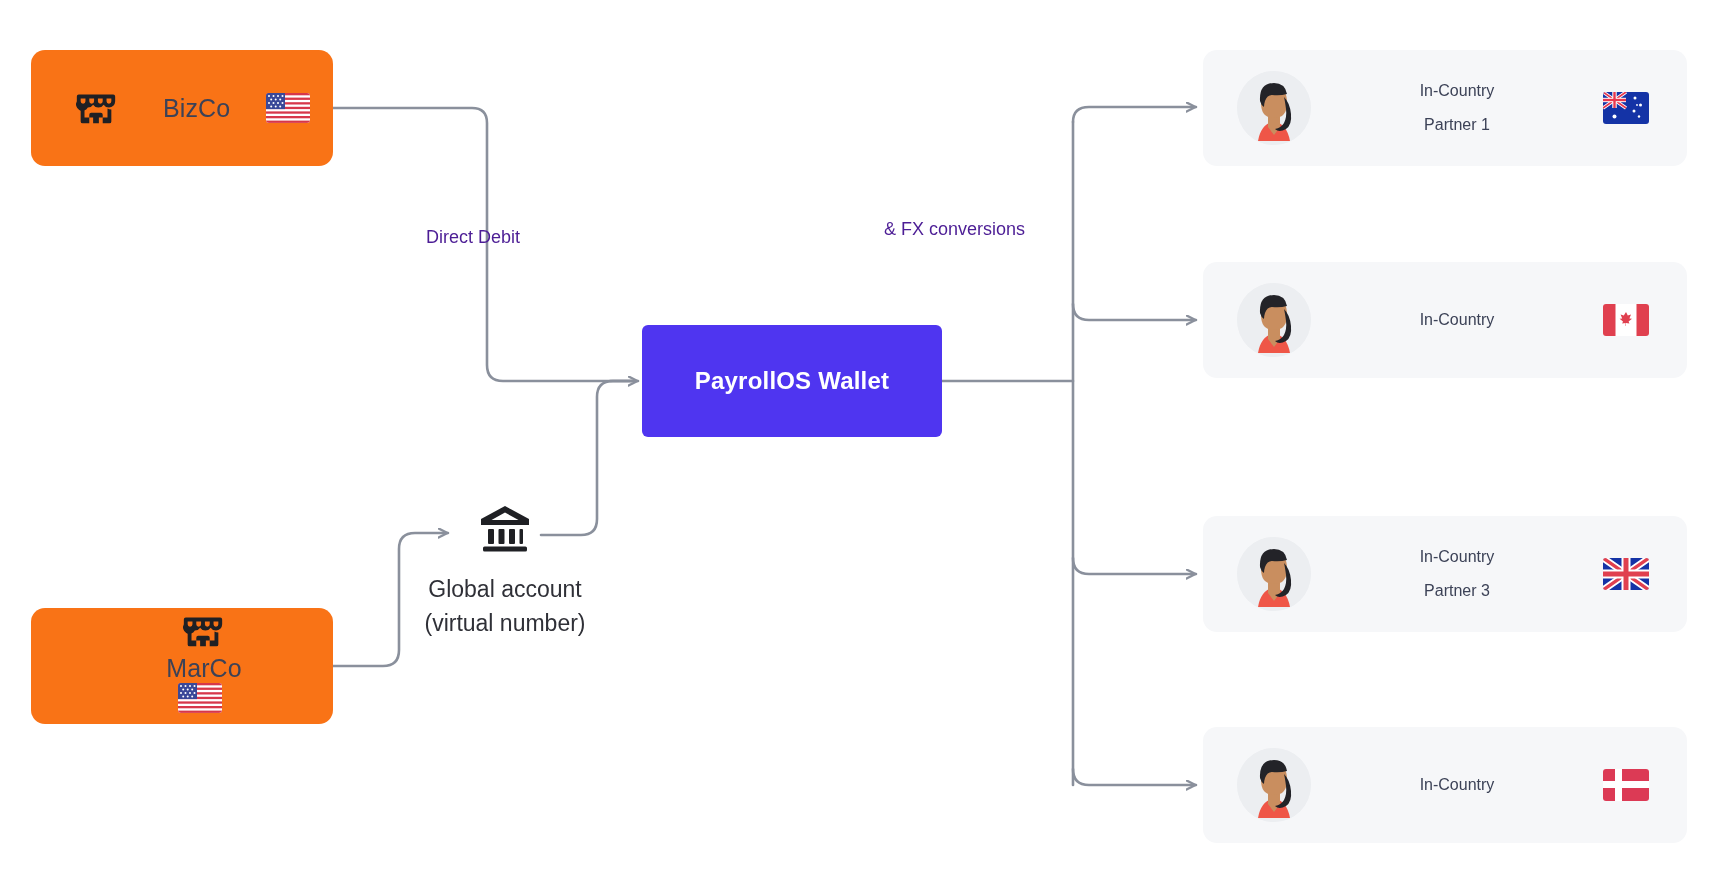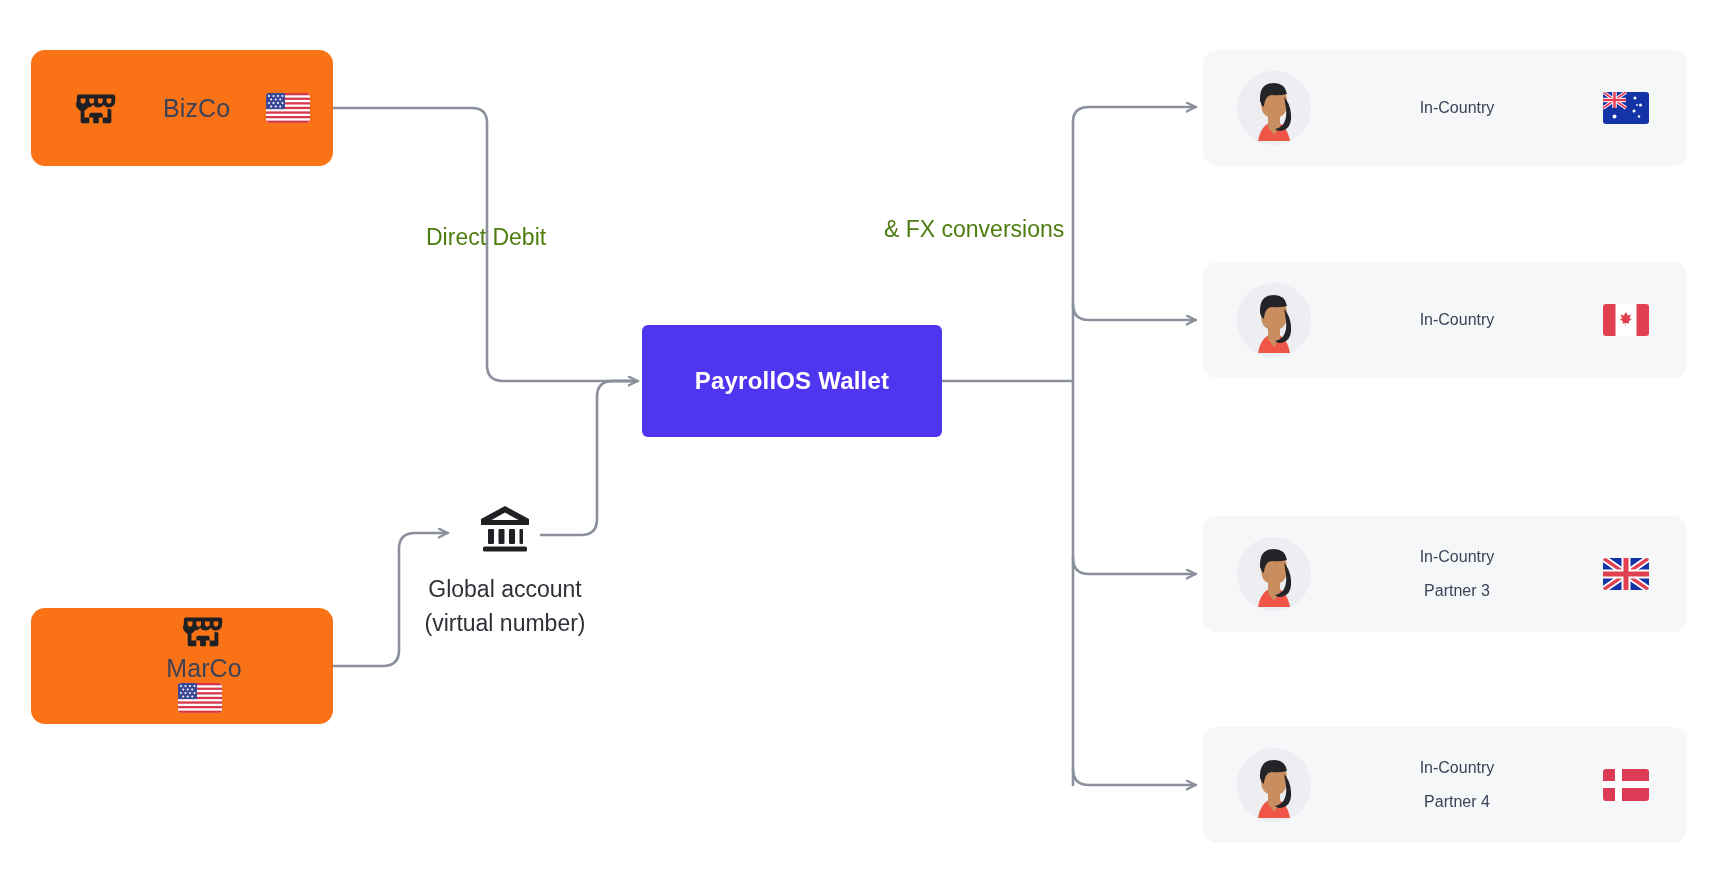--- a/index.html
+++ b/index.html
@@ -87,23 +87,23 @@
     margin-top: 16px;
     font-size: 23px;
     line-height: 34px;
     color: #2f3037;
     white-space: nowrap;
   }
 
   
   .edge-label {
     position: absolute;
-    font-size: 23px;
+    font-size: 18px;
     line-height: 34px;
-    color: #4d7c0f;
+    color: #4c1d95;
     white-space: nowrap;
   }
 
   
   .partner-card {
     position: absolute;
     display: flex;
     align-items: center;
     background: #f6f7f9;
     border-radius: 14px;
@@ -285,20 +285,21 @@
         <circle cx="37" cy="37" r="37" fill="#eceef1"></circle>
         <path d="M21 70 q3 -17 16 -20 q13 3 16 20 z" fill="#ef5647"></path>
         <path d="M31 44 h12 v12 l-6 8 l-6 -8 z" fill="#c98e5f"></path>
         <path d="M24 32 q0 -17 13 -17 q13 0 13 17 q0 15 -13 15 q-13 0 -13 -15 z" fill="#c98e5f"></path>
         <path d="M23 30 q-1 -18 14 -18 q11 0 13 11 q-7 2 -15 1 q-5 0 -7 6 q-1 3 -1 6 q-3 -2 -4 -6 z" fill="#232328"></path>
         <path d="M47 26 q6 6 7 17 q1 11 -5 15 q-7 4 -11 0 q6 -1 9 -6 q3 -6 2 -14 q-1 -8 -2 -12 z" fill="#232328"></path>
       </svg>
     </div>
     <div class="partner-label">
       <div>In-Country</div>
+      <div>Partner 1</div>
     </div>
     <svg class="partner-flag" viewBox="0 0 46 32">
       <rect width="46" height="32" fill="#1433a6"></rect>
       <g>
         <rect x="0" y="0" width="23" height="16" fill="#1433a6"></rect>
         <path d="M0 0 L23 16 M23 0 L0 16" stroke="#ffffff" stroke-width="3.4"></path>
         <path d="M0 0 L23 16 M23 0 L0 16" stroke="#e8384f" stroke-width="1.7"></path>
         <rect x="9.3" y="0" width="4.4" height="16" fill="#ffffff"></rect>
         <rect x="0" y="5.8" width="23" height="4.4" fill="#ffffff"></rect>
         <rect x="10.3" y="0" width="2.4" height="16" fill="#e8384f"></rect>
@@ -369,21 +370,20 @@
         <circle cx="37" cy="37" r="37" fill="#eceef1"></circle>
         <path d="M21 70 q3 -17 16 -20 q13 3 16 20 z" fill="#ef5647"></path>
         <path d="M31 44 h12 v12 l-6 8 l-6 -8 z" fill="#c98e5f"></path>
         <path d="M24 32 q0 -17 13 -17 q13 0 13 17 q0 15 -13 15 q-13 0 -13 -15 z" fill="#c98e5f"></path>
         <path d="M23 30 q-1 -18 14 -18 q11 0 13 11 q-7 2 -15 1 q-5 0 -7 6 q-1 3 -1 6 q-3 -2 -4 -6 z" fill="#232328"></path>
         <path d="M47 26 q6 6 7 17 q1 11 -5 15 q-7 4 -11 0 q6 -1 9 -6 q3 -6 2 -14 q-1 -8 -2 -12 z" fill="#232328"></path>
       </svg>
     </div>
     <div class="partner-label">
       <div>In-Country</div>
-      <div>Partner 4</div>
     </div>
     <svg class="partner-flag" viewBox="0 0 46 32">
       <rect width="46" height="32" fill="#ffffff"></rect>
       <rect x="0" y="0" width="12" height="12" fill="#dc3a55"></rect>
       <rect x="19" y="0" width="27" height="12" fill="#dc3a55"></rect>
       <rect x="0" y="19" width="12" height="13" fill="#dc3a55"></rect>
       <rect x="19" y="19" width="27" height="13" fill="#dc3a55"></rect>
     </svg>
   </div>
 

